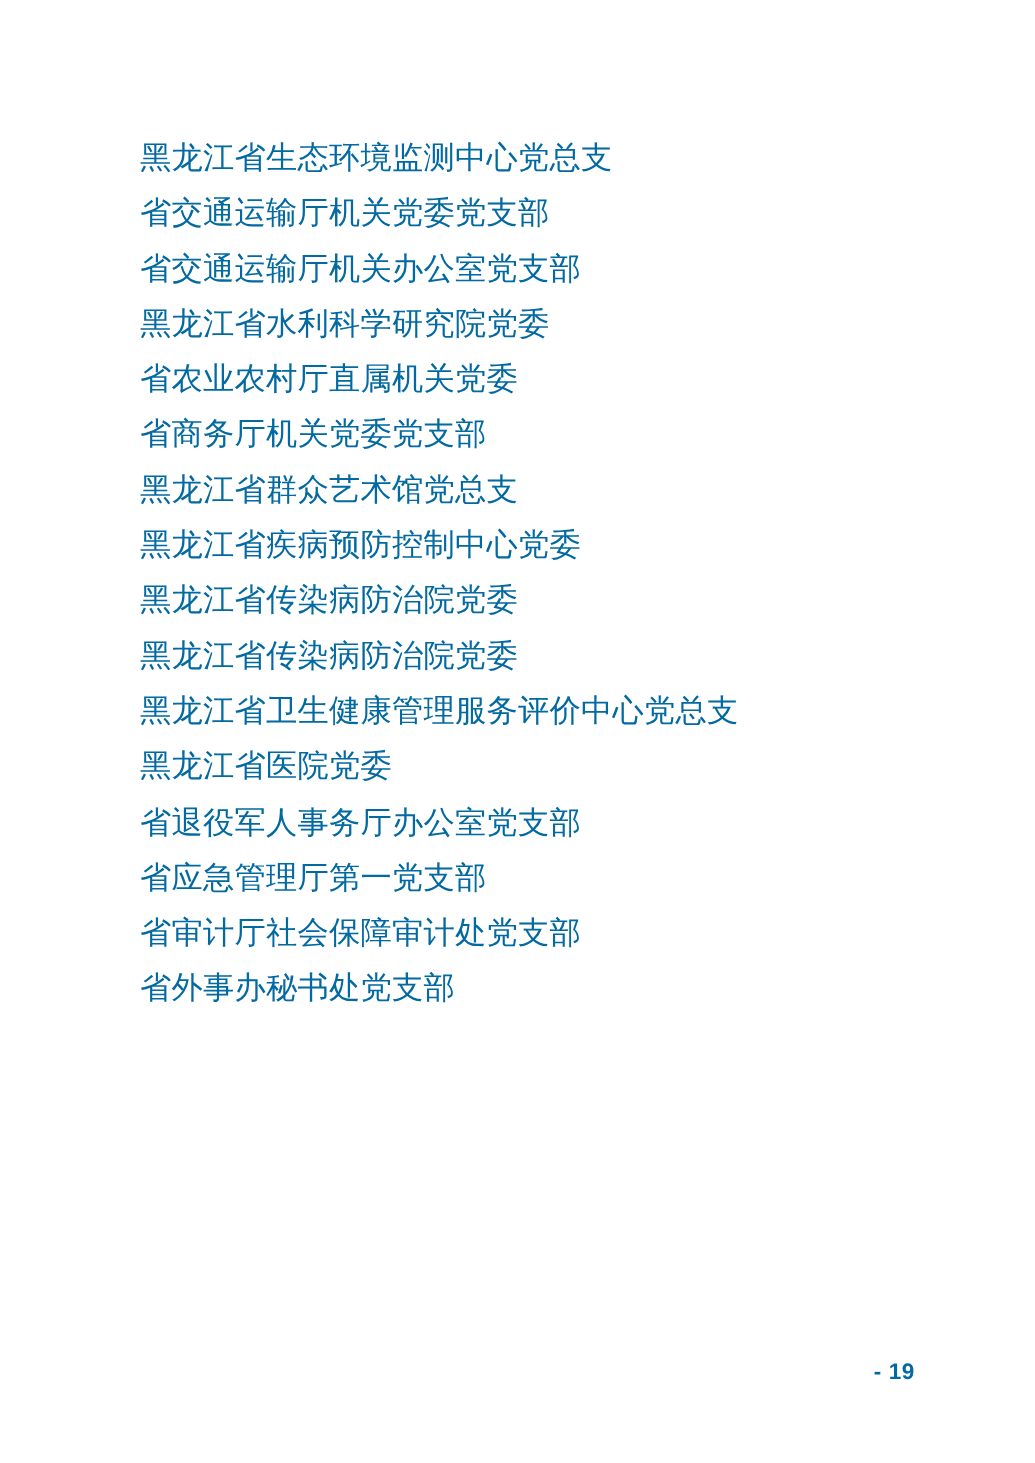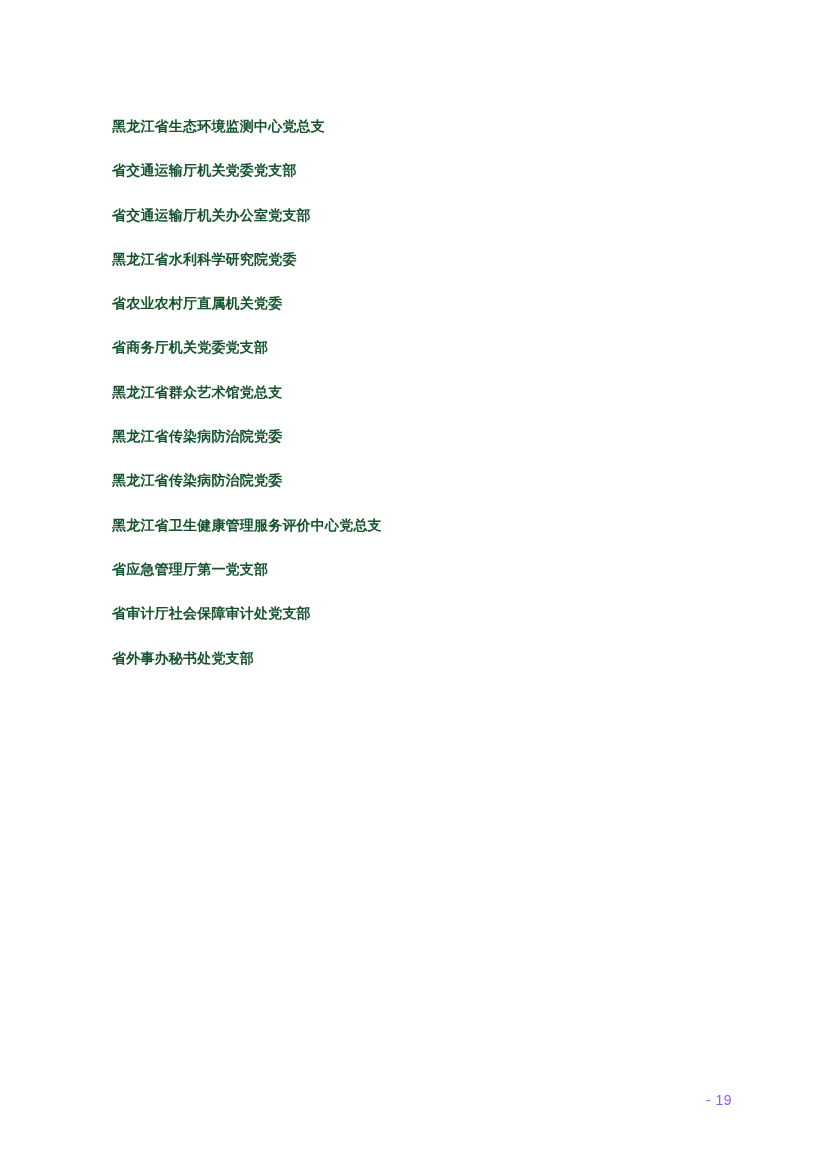--- a/index.html
+++ b/index.html
@@ -22,49 +22,52 @@
     box-sizing: border-box;
     padding: 0;
   }
   .content {
     position: absolute;
     left: 112px;
     top: 104px;
     width: 620px;
   }
   .doc-line {
-    font-size: 14px;
+    font-size: 25px;
     line-height: 44.3px;
     letter-spacing: 0.2px;
     white-space: nowrap;
-    color: #14532d;
-    font-weight: bold;
+    color: #0369a1;
   }
   .page-number {
     position: absolute;
     right: 96px;
     bottom: 62px;
-    font-size: 14px;
-    color: #8b5cf6;
+    font-size: 18px;
+    color: #0369a1;
     letter-spacing: 0.5px;
+    font-weight: bold;
   }
 </style>
 </head>
 <body>
 
 <div class="page">
   <div class="content">
     <div class="doc-line">黑龙江省生态环境监测中心党总支</div>
     <div class="doc-line">省交通运输厅机关党委党支部</div>
     <div class="doc-line">省交通运输厅机关办公室党支部</div>
     <div class="doc-line">黑龙江省水利科学研究院党委</div>
     <div class="doc-line">省农业农村厅直属机关党委</div>
     <div class="doc-line">省商务厅机关党委党支部</div>
     <div class="doc-line">黑龙江省群众艺术馆党总支</div>
+    <div class="doc-line">黑龙江省疾病预防控制中心党委</div>
     <div class="doc-line">黑龙江省传染病防治院党委</div>
     <div class="doc-line">黑龙江省传染病防治院党委</div>
     <div class="doc-line">黑龙江省卫生健康管理服务评价中心党总支</div>
+    <div class="doc-line">黑龙江省医院党委</div>
+    <div class="doc-line">省退役军人事务厅办公室党支部</div>
     <div class="doc-line">省应急管理厅第一党支部</div>
     <div class="doc-line">省审计厅社会保障审计处党支部</div>
     <div class="doc-line">省外事办秘书处党支部</div>
   </div>
   <div class="page-number">- 19</div>
 </div>
 
 </body></html>

